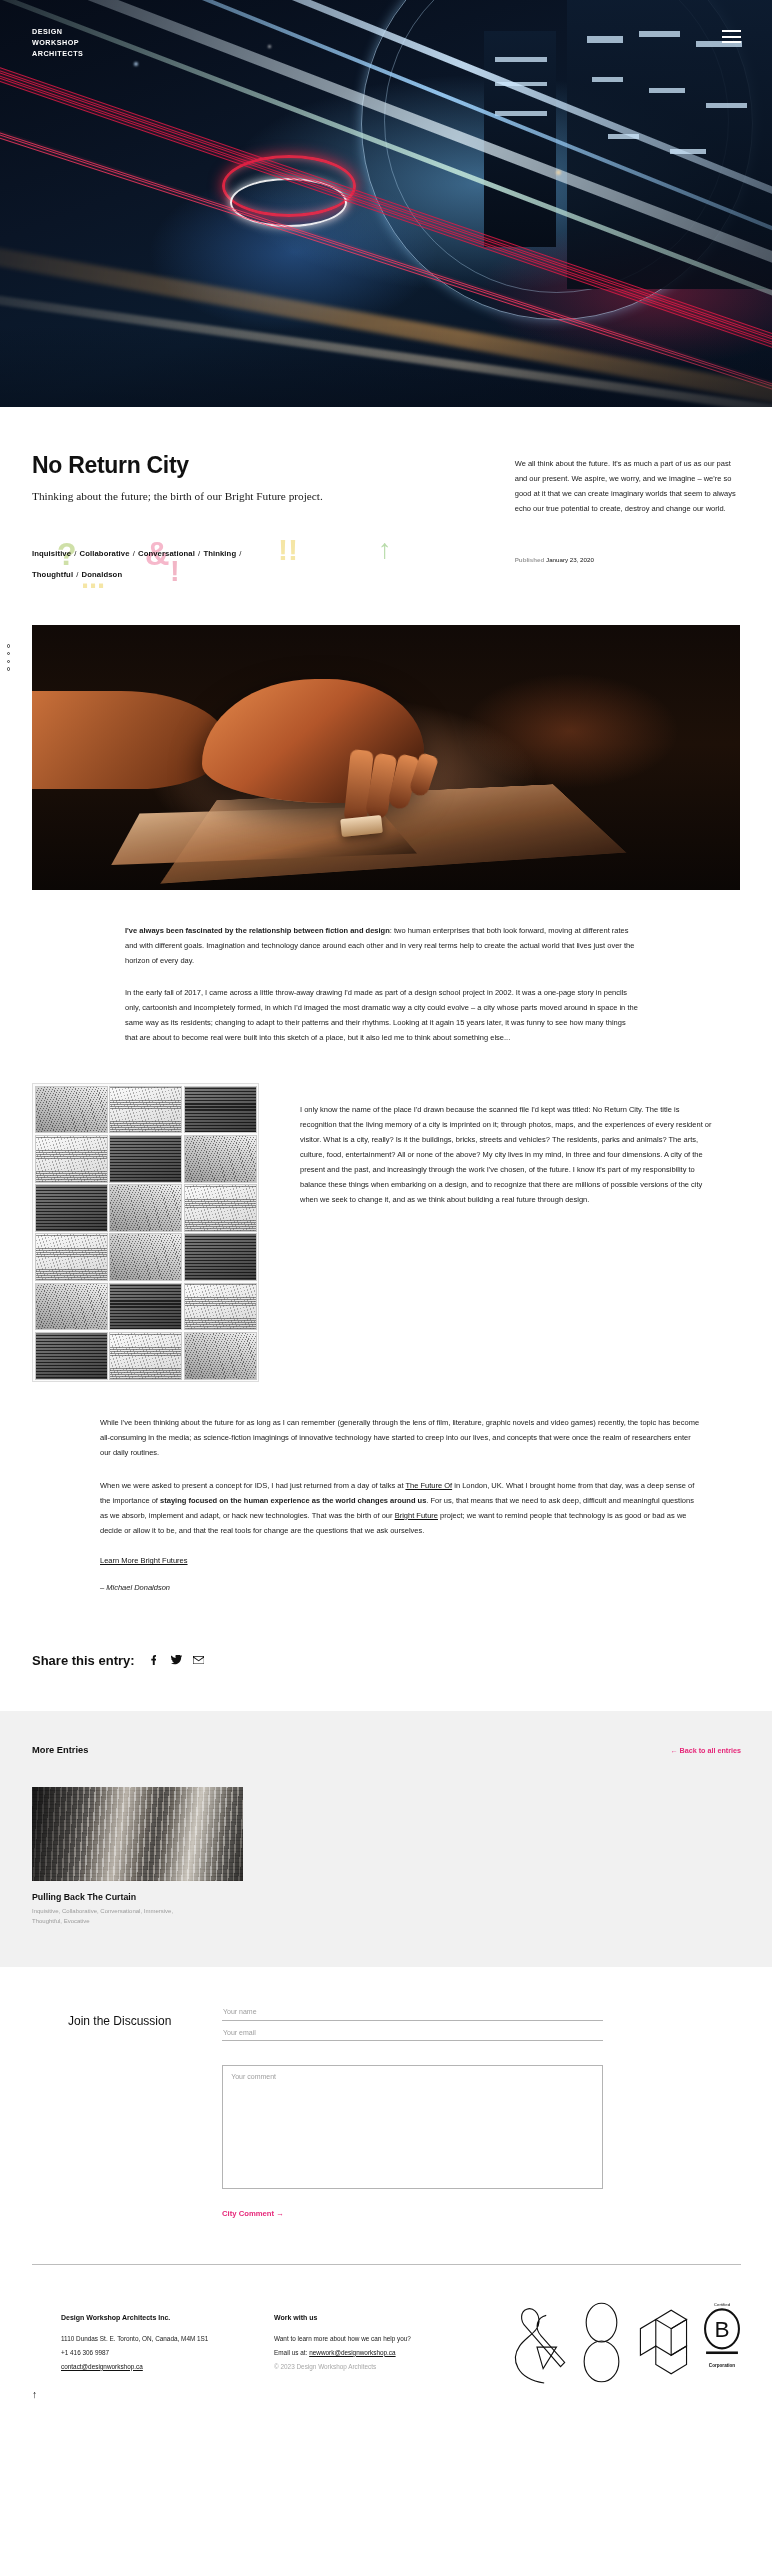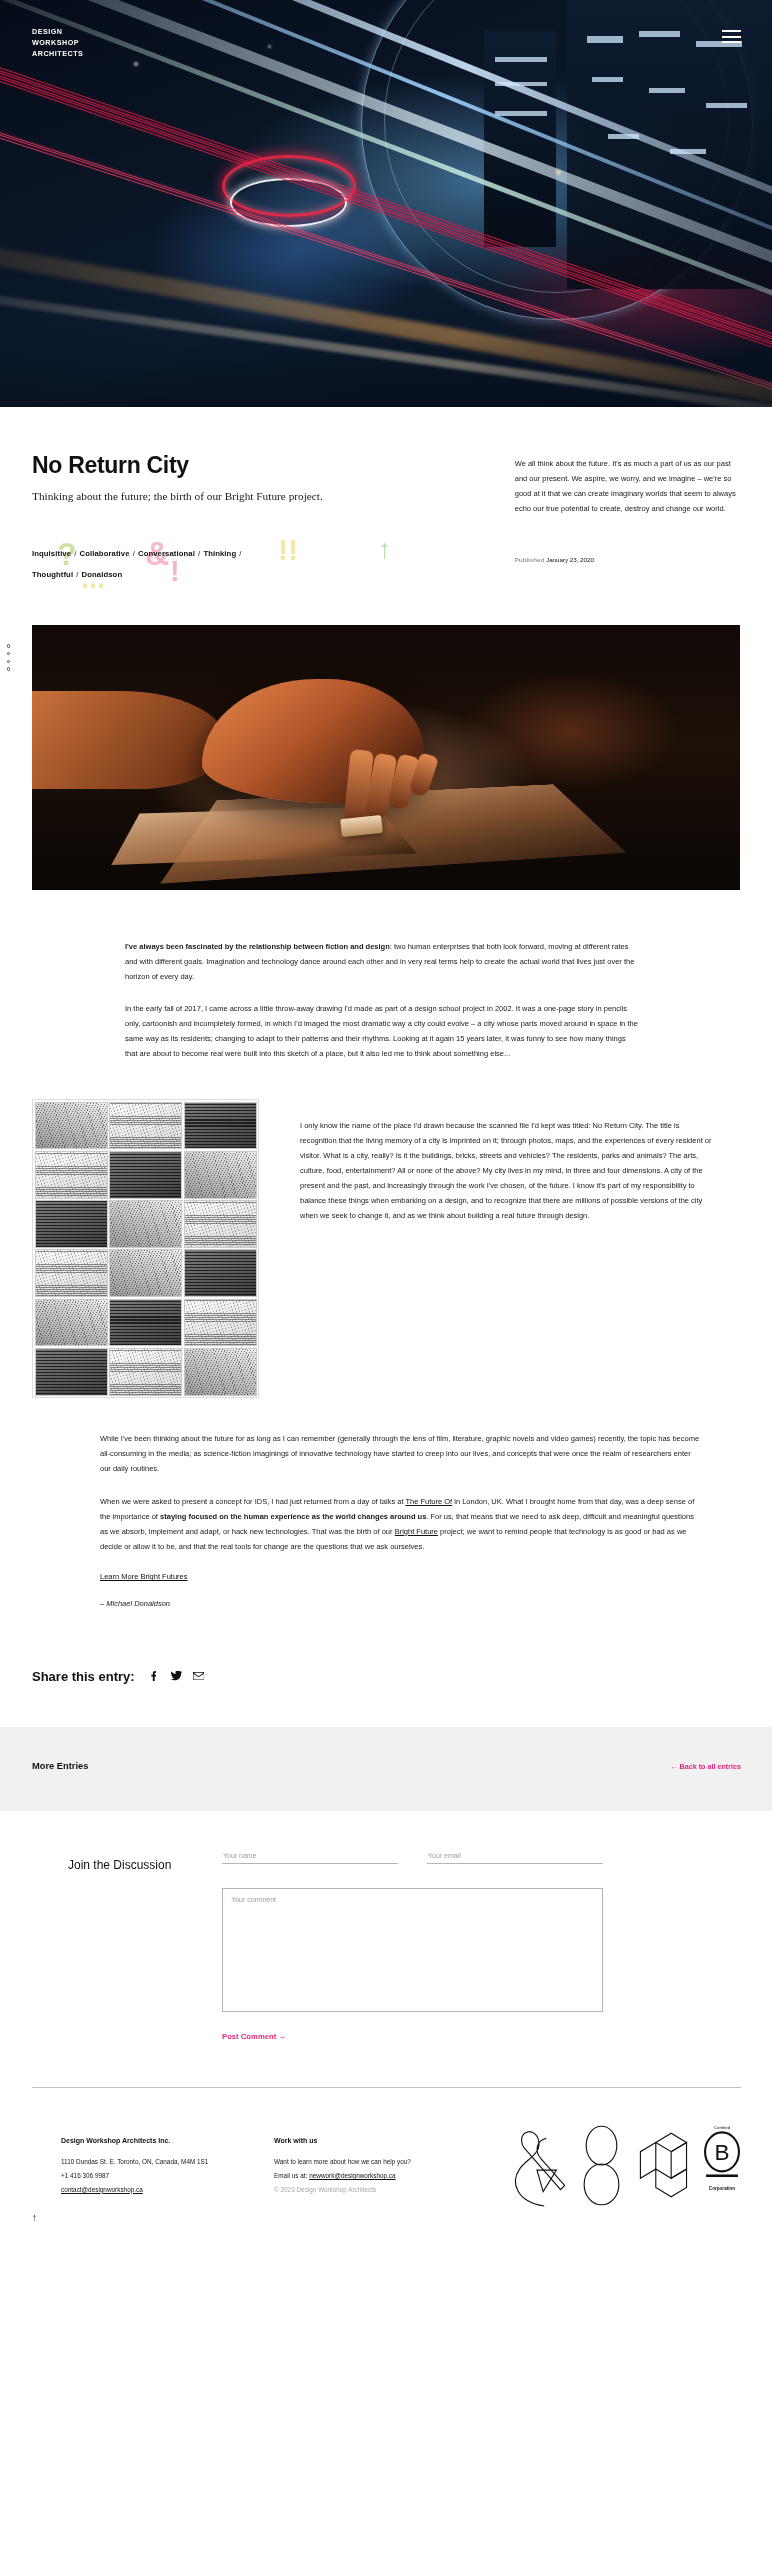--- a/index.html
+++ b/index.html
@@ -136,21 +136,21 @@
   .eraser { position:absolute; left:309px; top:192px; width:41px; height:17.5px; background:linear-gradient(180deg,#f0d7b6,#b48a5c); border-radius:2.6px; transform:rotate(-6deg); box-shadow:0 3.1px 9.3px rgba(0,0,0,.5);}
 
   
   .body-wrap { padding: 0 32px; }
   .body-col { width: 515px; margin: 0 auto 0 93px; }
   p.body-p { font-size: 7.5px; line-height: 2.0; color:#1a1a1a; margin-top: 17.5px; }
   p.body-p:first-child { margin-top: 0; }
   p.body-p b { font-weight: 800; }
   .ulink { color:#111; text-decoration: underline; }
 
-  .text-first { margin-top: 49px; }
+  .text-first { margin-top: 33px; }
 
   
   .comic-row { display:flex; margin-top: 38px; padding: 0 32px; align-items:flex-start;}
   .comic-fig { width: 227px; flex:0 0 227px; }
   .comic-grid {
     width: 227px; height: 299px; background:#fbfbfb;
     display:grid; grid-template-columns: repeat(3, 1fr); grid-template-rows: repeat(6, 1fr);
     gap:1.5px; padding:1.5px; border:0.5px solid #ddd;
   }
   .cell { background:#ffffff; position:relative; overflow:hidden; border:0.5px solid #c9c9c9;}
@@ -196,21 +196,21 @@
                 repeating-linear-gradient(0deg, rgba(0,0,0,.12) 0 1px, rgba(255,255,255,.06) 1px 3.6px);
     mix-blend-mode: overlay;
   }
   .card-title { margin-top: 11.3px; font-size: 8.8px; font-weight:800; }
   .card-tags { margin-top: 5.2px; font-size: 6px; color:#9c9c9c; line-height:1.65; width: 170px;}
 
   
   .discuss { padding: 39px 32px 46px 32px; display:flex; }
   .discuss-title { font-size: 12px; font-weight: 400; line-height:1.12; width: 144px; padding-left: 36px; padding-top: 9.3px;}
   .form { margin-left: 46px; width: 381px; }
-  .form-row { display:flex; gap: 29px; }
+  .form-row { display:flex; gap: 6px; flex-direction: column; }
   .fld { flex:1; }
   .fld input {
     width:100%; border:0; border-bottom:0.5px solid #b4b4b4; background:transparent;
     font-family:"Liberation Sans", sans-serif; font-size: 7px; color:#111;
     padding: 2.1px 1px 4.6px 1px; outline:none;
   }
   .fld input::placeholder { color:#9e9e9e; }
   .ta-wrap { margin-top: 24px; }
   .ta-wrap textarea {
     width:100%; height: 124px; border:0.5px solid #b4b4b4; background:transparent; resize:none;
@@ -402,37 +402,42 @@
           <path fill="#fff" d="M1.6 1.4 11 8.3l9.4-6.9H1.6zM21 14.6V3.2L11 10.4 1 3.2v11.4h20z"></path>
         </svg>
     </a>
   </div>
 
   <div class="more">
     <div class="more-head">
       <div class="more-title">More Entries</div>
       <a class="back-link" href="#">← Back to all entries</a>
     </div>
+    <div class="card">
+      <div class="card-img"></div>
+      <div class="card-title">Pulling Back The Curtain</div>
+      <div class="card-tags">Inquisitive, Collaborative, Conversational, Immersive, Thoughtful, Evocative</div>
+    </div>
   </div>
 
   <div class="discuss">
     <div class="discuss-title">Join the Discussion</div>
     <div class="form">
       <div class="form-row">
         <div class="fld">
           <input type="text" placeholder="Your name" style="">
         </div>
         <div class="fld">
           <input type="text" placeholder="Your email" style="">
         </div>
       </div>
       <div class="ta-wrap">
         <textarea placeholder="Your comment" style=""></textarea>
       </div>
-      <button class="post-btn">Post Comment →</button>
+      <button class="post-btn">City Comment →</button>
     </div>
   </div>
 
   <div class="footer">
     <div class="fcol1">
       <div class="fhead">Design Workshop Architects Inc.</div>
       <div class="fline">1110 Dundas St. E. Toronto, ON, Canada, M4M 1S1</div>
       <div class="fline">+1 416 306 9987</div>
       <div class="fline"><a href="#">contact@designworkshop.ca</a></div>
     </div>

